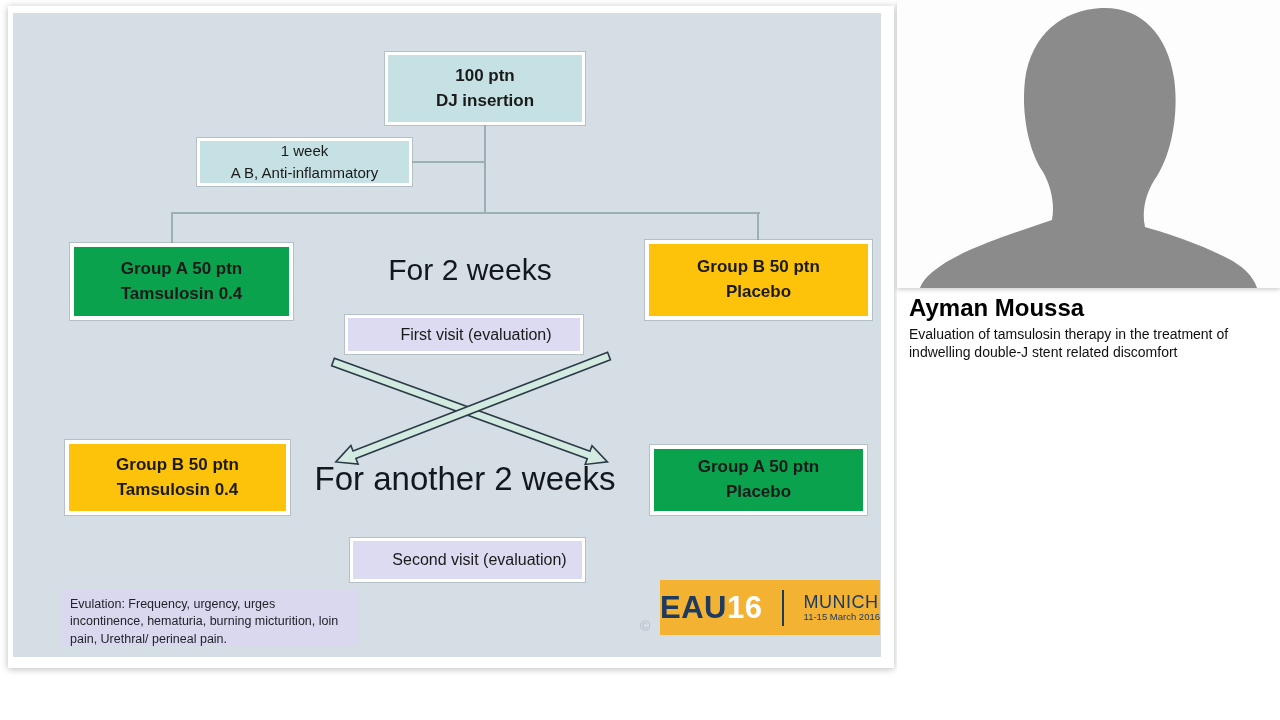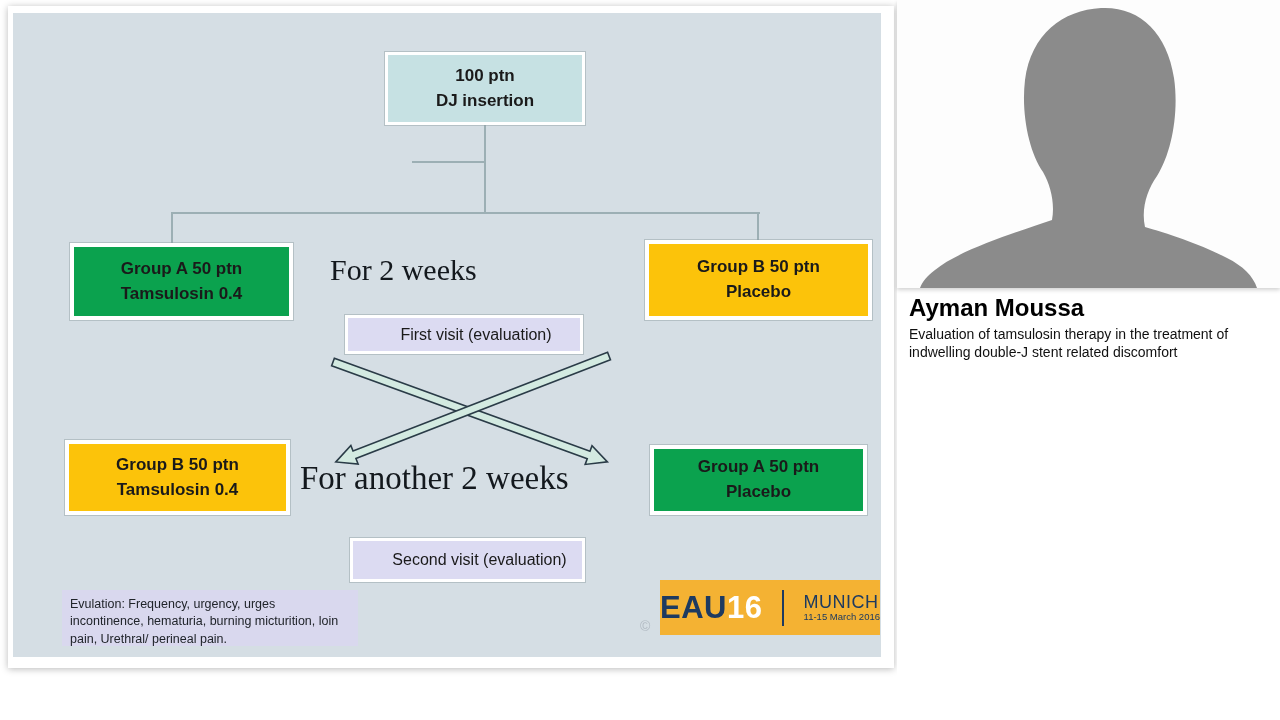--- a/index.html
+++ b/index.html
@@ -27,22 +27,22 @@
   .bold2  { font-weight:bold; font-size:17px; }
   .top-box  { left:372px; top:39px;  width:200px; height:73px; font-weight:bold; font-size:17px; }
   .week-box { left:184px; top:125px; width:215px; height:48px; font-size:15px; line-height:1.5; }
   .ga-top { left:57px;  top:230px; width:223px; height:77px; }
   .gb-top { left:632px; top:227px; width:227px; height:80px; }
   .gb-bot { left:52px;  top:427px; width:225px; height:75px; }
   .ga-bot { left:637px; top:432px; width:217px; height:70px; }
   .visit1 { left:332px; top:302px; width:238px; height:39px; font-size:16px; }
   .visit2 { left:337px; top:525px; width:235px; height:44px; font-size:16px; }
 
-  .serif-label { position:absolute; text-align:left; color:#13181d;
-    font-family:Liberation Serif, serif; }
+  .serif-label { position:absolute; text-align:center; color:#13181d;
+    font-family:Liberation Sans, sans-serif; }
   .phase1 { left:317px; top:240px; width:280px; font-size:30px; }
   .phase2 { left:287px; top:447px; width:330px; font-size:33px; }
 
   .arrows-svg { position:absolute; left:307px; top:337px; }
 
   .note-box { position:absolute; left:49px; top:577px; width:296px; height:56px;
     background:var(--note-box,#d9d8ee); font-size:12.5px; line-height:1.38;
     color:#20242a; padding:6px 8px; text-align:left; }
 
   .copyright { position:absolute; left:627px; top:605px; font-size:14px;
@@ -80,20 +80,24 @@
 
       <div class="conn" style="left:471px; top:112px; width:2px; height:89px;"></div>
       <div class="conn" style="left:399px; top:148px; width:73px; height:2px;"></div>
       <div class="conn" style="left:158px; top:199px; width:589px; height:2px;"></div>
       <div class="conn" style="left:158px; top:199px; width:2px; height:33px;"></div>
       <div class="conn" style="left:744px; top:199px; width:2px; height:30px;"></div>
 
       <div class="fbox teal top-box">
         <div>100 ptn</div>
         <div>DJ insertion</div>
+      </div>
+      <div class="fbox teal week-box">
+        <div>1 week</div>
+        <div>A B, Anti-inflammatory</div>
       </div>
 
       <div class="fbox green bold2 ga-top">
         <div>Group A 50 ptn</div>
         <div>Tamsulosin 0.4</div>
       </div>
       <div class="serif-label phase1">For 2 weeks</div>
       <div class="fbox yellow bold2 gb-top">
         <div>Group B 50 ptn</div>
         <div>Placebo</div>

